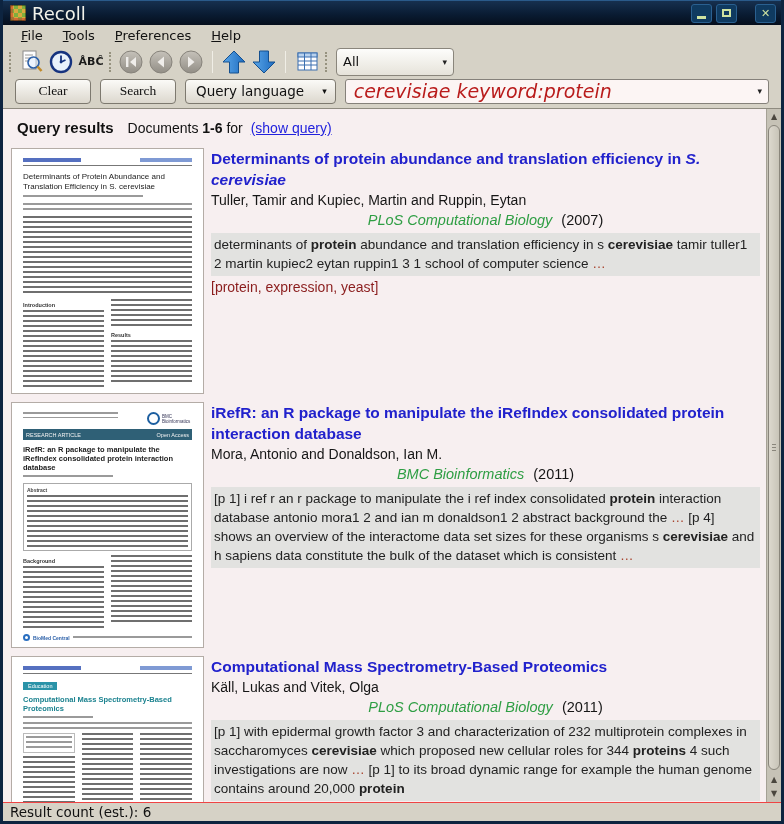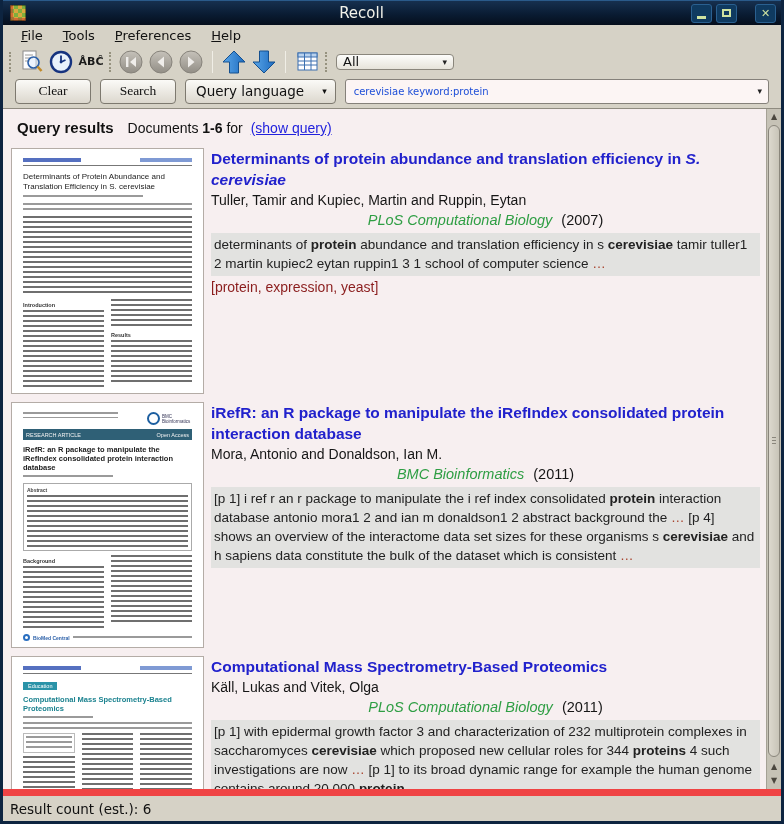--- a/index.html
+++ b/index.html
@@ -10,54 +10,54 @@
 
   .window{width:784px;height:824px;display:flex;flex-direction:column;
     border-left:3px solid #0d2440;border-right:3px solid #0d2440;border-bottom:3px solid #0d2440;background:#d6d2c6;}
 
   
   .titlebar{height:25px;background:linear-gradient(180deg,#16304f 0%,#0a1c33 55%,#050e1c 100%);
     display:flex;align-items:center;padding:0 5px;flex:0 0 auto;border-top:1px solid #2a5a8a;}
   .app-icon{width:16px;height:16px;margin:0 6px 0 2px;border-radius:2px;
     background:repeating-conic-gradient(#7fae3d 0% 25%,#d9a93f 25% 50%);background-size:8px 8px;
     box-shadow:inset 0 0 0 1px rgba(0,0,0,.4), inset 3px -3px 0 0 rgba(200,60,40,.55);}
-  .title-text{color:#f2f2ea;font-size:15px;flex:1;text-align:center;}
+  .title-text{color:#f2f2ea;font-size:18px;flex:1;}
   .winbtns{display:flex;align-items:center;gap:4px;}
   .winbtn{width:21px;height:19px;border-radius:3px;background:#0f3a60;border:1px solid #2a6090;
     display:flex;align-items:center;justify-content:center;cursor:default;}
   .winbtn.close{margin-left:14px;color:#cfe3a1;font-size:11px;font-weight:700;}
   .glyph-min{width:9px;height:3px;background:#cfe3a1;margin-top:8px;}
   .glyph-max{width:9px;height:8px;border:2px solid #cfe3a1;}
 
   
   .menubar{height:20px;display:flex;align-items:center;padding-left:8px;flex:0 0 auto;font-size:13px;color:#111;}
   .menu-item{padding:0 10px;}
 
   
   .toolbar{height:33px;display:flex;align-items:center;padding-left:3px;flex:0 0 auto;}
   .tb-handle{width:4px;height:20px;border-left:2px dotted #96927f;margin:0 3px;}
   .tb-sep{width:1px;height:22px;background:#a09c90;border-right:1px solid #f0eee6;margin:0 6px;}
   .tb-btn{width:28px;height:28px;display:flex;align-items:center;justify-content:center;margin:0 1px;}
   .abc{font-size:11px;font-weight:700;letter-spacing:0;color:#1a1a1a;}
-  .combo{height:16px;width:118px;margin-left:4px;border:1px solid #8a867c;border-radius:4px;
+  .combo{height:28px;width:118px;margin-left:4px;border:1px solid #8a867c;border-radius:4px;
     background:linear-gradient(180deg,#fdfdfb,#e6e3da);display:flex;align-items:center;padding:0 6px;font-size:13px;color:#111;}
   .combo .caret{margin-left:auto;font-size:9px;color:#222;}
 
   
   .searchrow{height:30px;display:flex;align-items:center;padding:0 12px 4px 12px;gap:9px;flex:0 0 auto;}
   .push-btn{height:25px;min-width:76px;padding:0 16px;border:1px solid #7d796f;border-radius:4px;
     background:linear-gradient(180deg,#fbfaf7,#dcd8ce);font-size:13.5px;color:#111;
     display:flex;align-items:center;justify-content:center;font-family:Liberation Serif, serif;}
   .dd-btn{height:25px;padding:0 8px 0 10px;border:1px solid #7d796f;border-radius:4px;
     background:linear-gradient(180deg,#fbfaf7,#dcd8ce);font-size:13.5px;color:#111;display:flex;align-items:center;gap:18px;}
   .dd-btn .caret{font-size:9px;}
   .query-combo{flex:1;height:25px;border:1px solid #85817a;border-radius:3px;background:#fcf5f4;
     display:flex;align-items:center;padding:0 6px 0 8px;}
-  .query-combo input{flex:1;border:none;outline:none;background:transparent;font-size:10px;color:#1d4ed8;
-    font-family:"DejaVu Sans",sans-serif;padding:0;}
+  .query-combo input{flex:1;border:none;outline:none;background:transparent;font-size:19px;color:#b91c1c;
+    font-family:"DejaVu Sans",sans-serif;padding:0;font-style:italic;}
   .query-combo .caret{font-size:9px;color:#222;}
 
   
   .results{flex:1 1 auto;position:relative;background:#f7eff0;border-top:1px solid #8f8b80;overflow:hidden;}
   .results-inner{position:absolute;left:0;top:0;right:15px;bottom:0;overflow:hidden;padding:7px 6px 0 8px;
     font-family:"Liberation Sans",sans-serif;}
   .results-header{margin:3px 0 12px 6px;font-size:14px;color:#111;}
   .results-header .hdr-title{font-weight:700;font-size:15px;margin-right:10px;}
   .results-header .rng{font-weight:700;}
   .show-query{color:#2222dd;text-decoration:underline;margin-left:4px;}
@@ -99,21 +99,21 @@
   
   .scrollbar{position:absolute;top:0;right:0;width:15px;bottom:0;background:#c6c2b6;border-left:1px solid #a5a195;}
   .sb-btn{height:14px;display:flex;align-items:center;justify-content:center;font-size:8px;color:#4a463e;}
   .sb-thumb{position:absolute;left:1px;right:1px;top:16px;bottom:32px;border:1px solid #8a867c;border-radius:7px;
     background:linear-gradient(90deg,#dcd8ce,#c8c4b8);}
   .sb-grip{position:absolute;left:3px;right:3px;top:50%;height:8px;margin-top:-4px;
     background:repeating-linear-gradient(180deg,#8a867c 0 1px,transparent 1px 3px);}
   .sb-bottom{position:absolute;bottom:2px;left:0;right:0;}
 
   
-  .statusbar{height:32px;background:#d6d2c6;border-top:7px solid #ef4444;display:flex;align-items:center;
+  .statusbar{height:19px;background:#d6d2c6;border-top:1px solid #ef4444;display:flex;align-items:center;
     padding-left:7px;font-size:13.5px;color:#111;flex:0 0 auto;}
 
   svg{display:block;}
 </style>
 </head>
 <body>
 
 <div class="window">
 
   <div class="titlebar">

